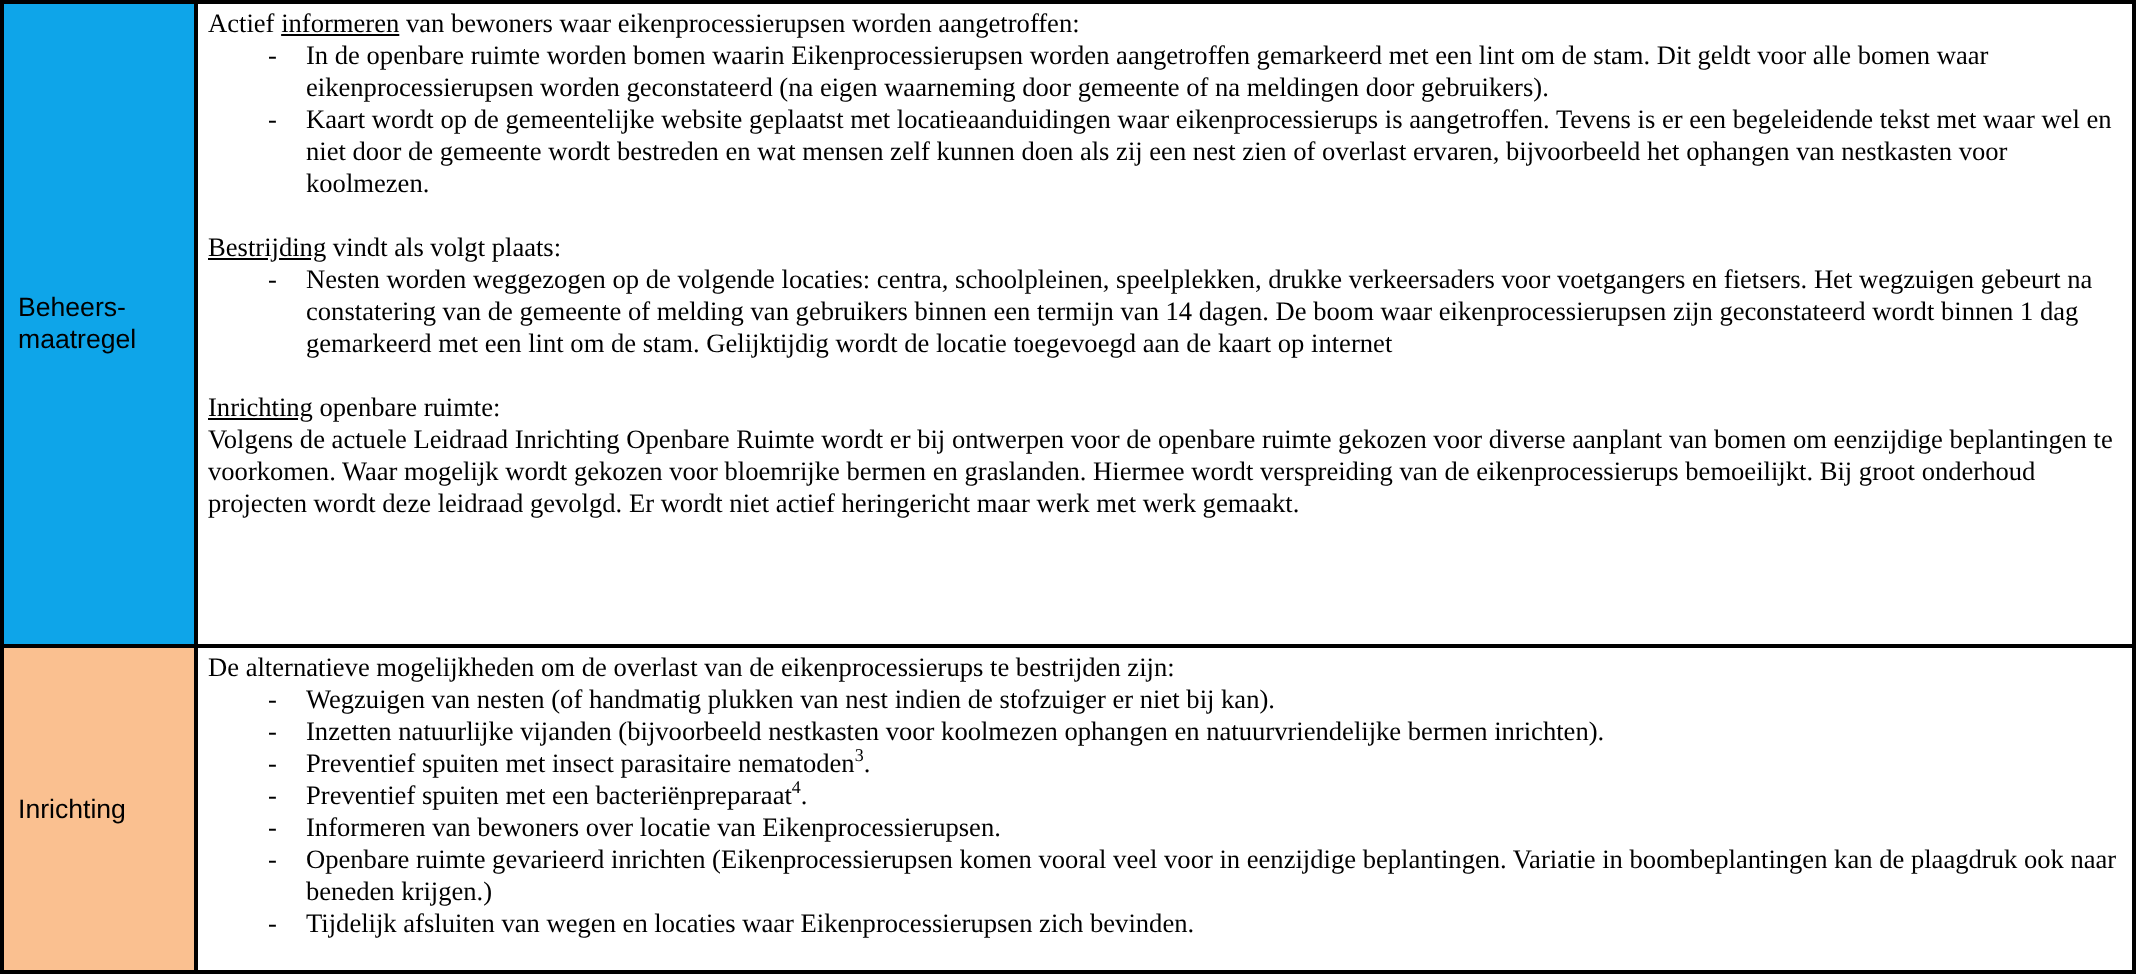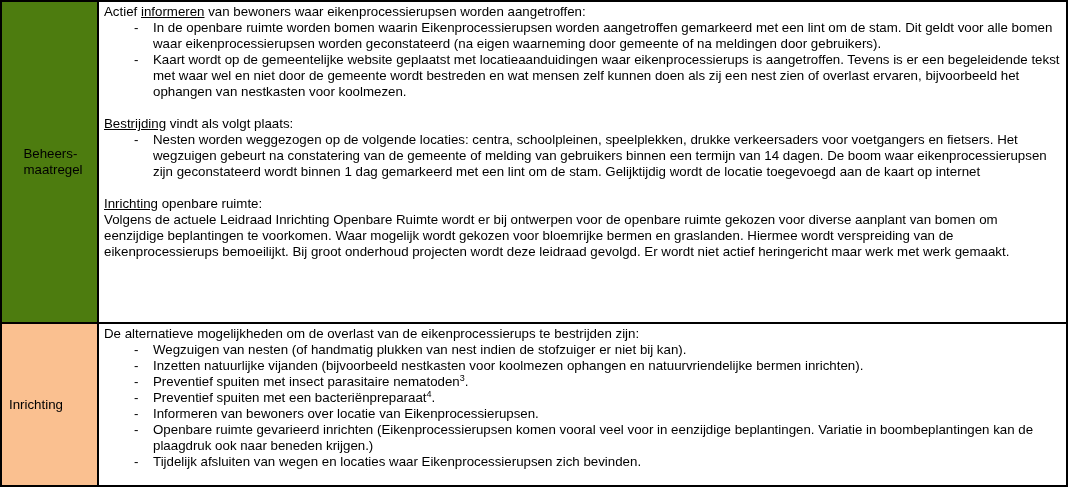--- a/index.html
+++ b/index.html
@@ -33,20 +33,21 @@
     box-sizing: border-box;
     display: flex;
     align-items: center;
     padding-left: 7px;
   }
   .content-cell {
     flex: 1;
     box-sizing: border-box;
     padding: 2px 6px 2px 5px;
     overflow: hidden;
+    font-family: Liberation Serif, serif;
   }
   p { margin: 0; }
   p.gap { margin-top: 16px; }
   .u { text-decoration: underline; }
   ul.dash {
     list-style: none;
     margin: 0;
     padding: 0 0 0 49px;
   }
   ul.dash > li { position: relative; }
@@ -62,21 +63,21 @@
     vertical-align: super;
   }
 </style>
 </head>
 <body>
 
 <div class="doc">
   <div class="tbl">
 
     <div class="row row-top">
-      <div class="label-cell" style="background: #4d7c0f; justify-content: center;">
+      <div class="label-cell" style="background: #0ea5e9;">
         <div>
           <span>Beheers-</span><br>
           <span>maatregel</span>
         </div>
       </div>
       <div class="content-cell">
         <p><span>Actief </span><span class="u">informeren</span><span> van bewoners waar eikenprocessierupsen worden aangetroffen:</span></p>
         <ul class="dash">
           <li>In de openbare ruimte worden bomen waarin Eikenprocessierupsen worden aangetroffen gemarkeerd met een lint om de stam. Dit geldt voor alle bomen waar eikenprocessierupsen worden geconstateerd (na eigen waarneming door gemeente of na meldingen door gebruikers).</li>
           <li>Kaart wordt op de gemeentelijke website geplaatst met locatieaanduidingen waar eikenprocessierups is aangetroffen. Tevens is er een begeleidende tekst met waar wel en niet door de gemeente wordt bestreden en wat mensen zelf kunnen doen als zij een nest zien of overlast ervaren, bijvoorbeeld het ophangen van nestkasten voor koolmezen.</li>

